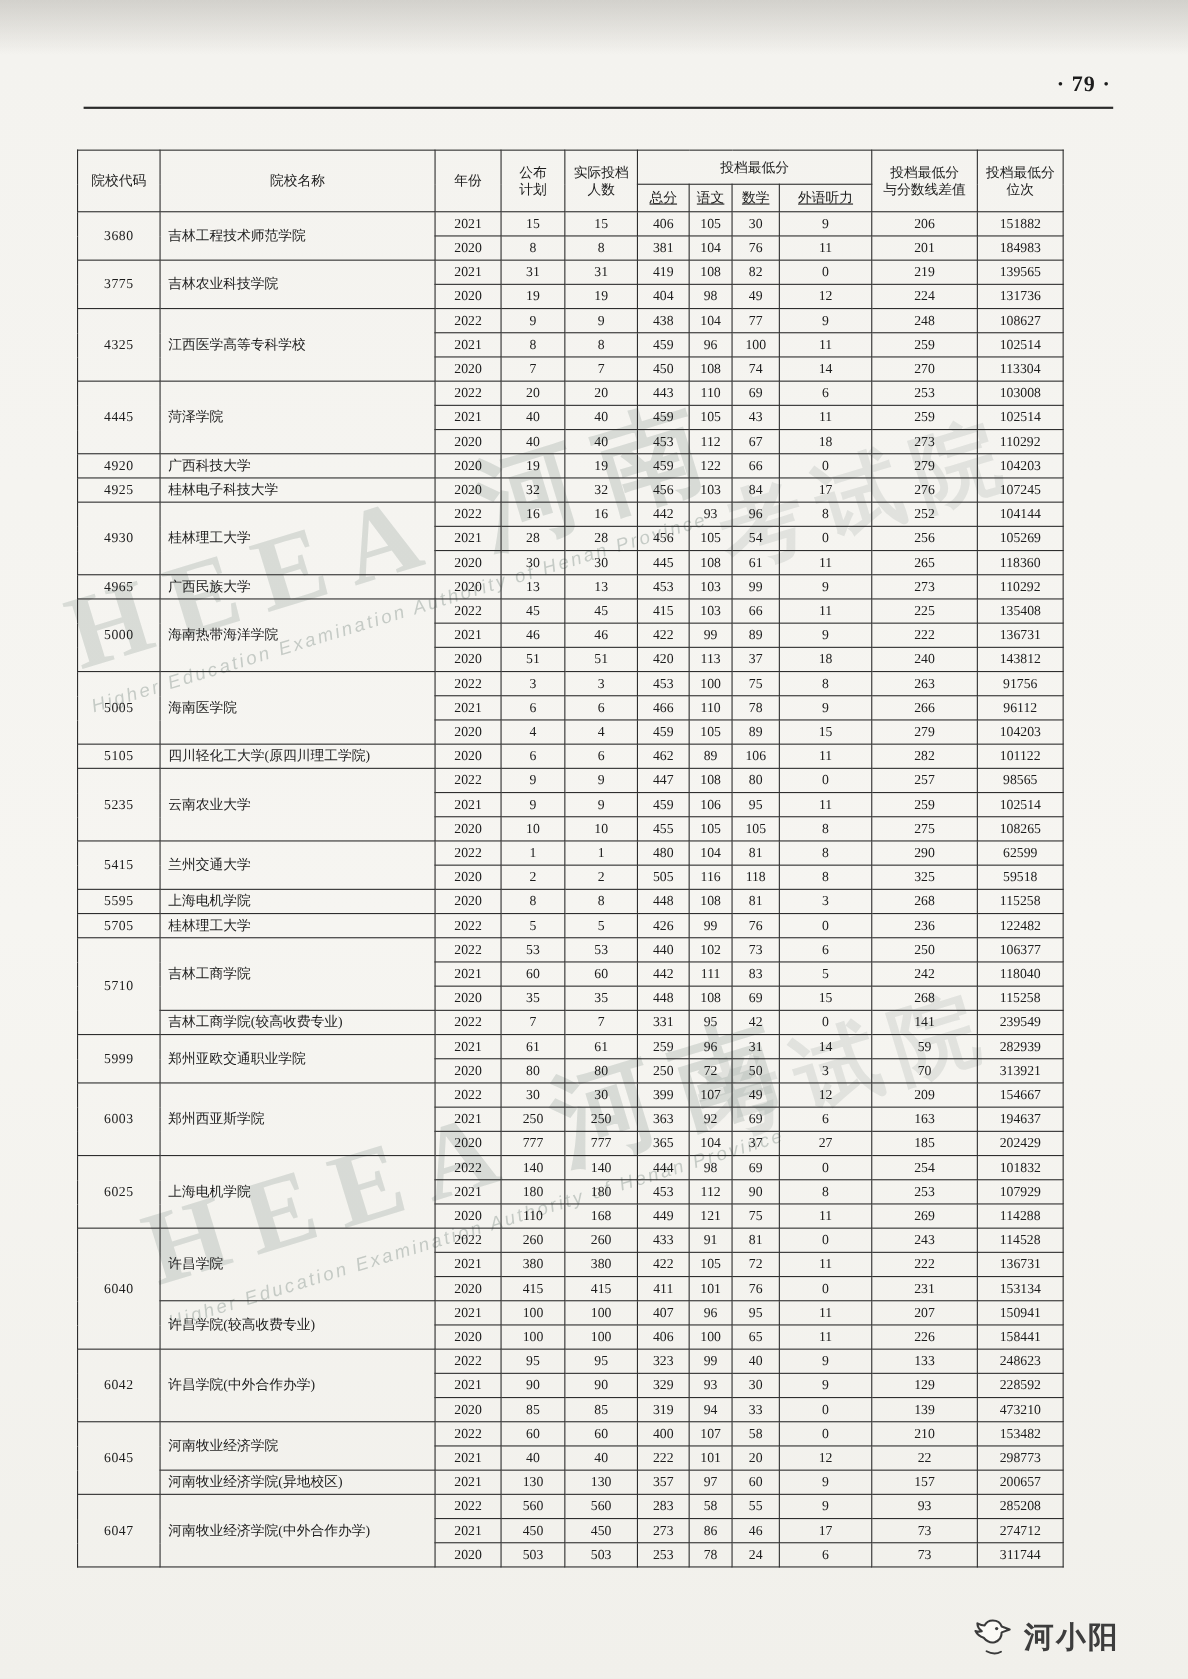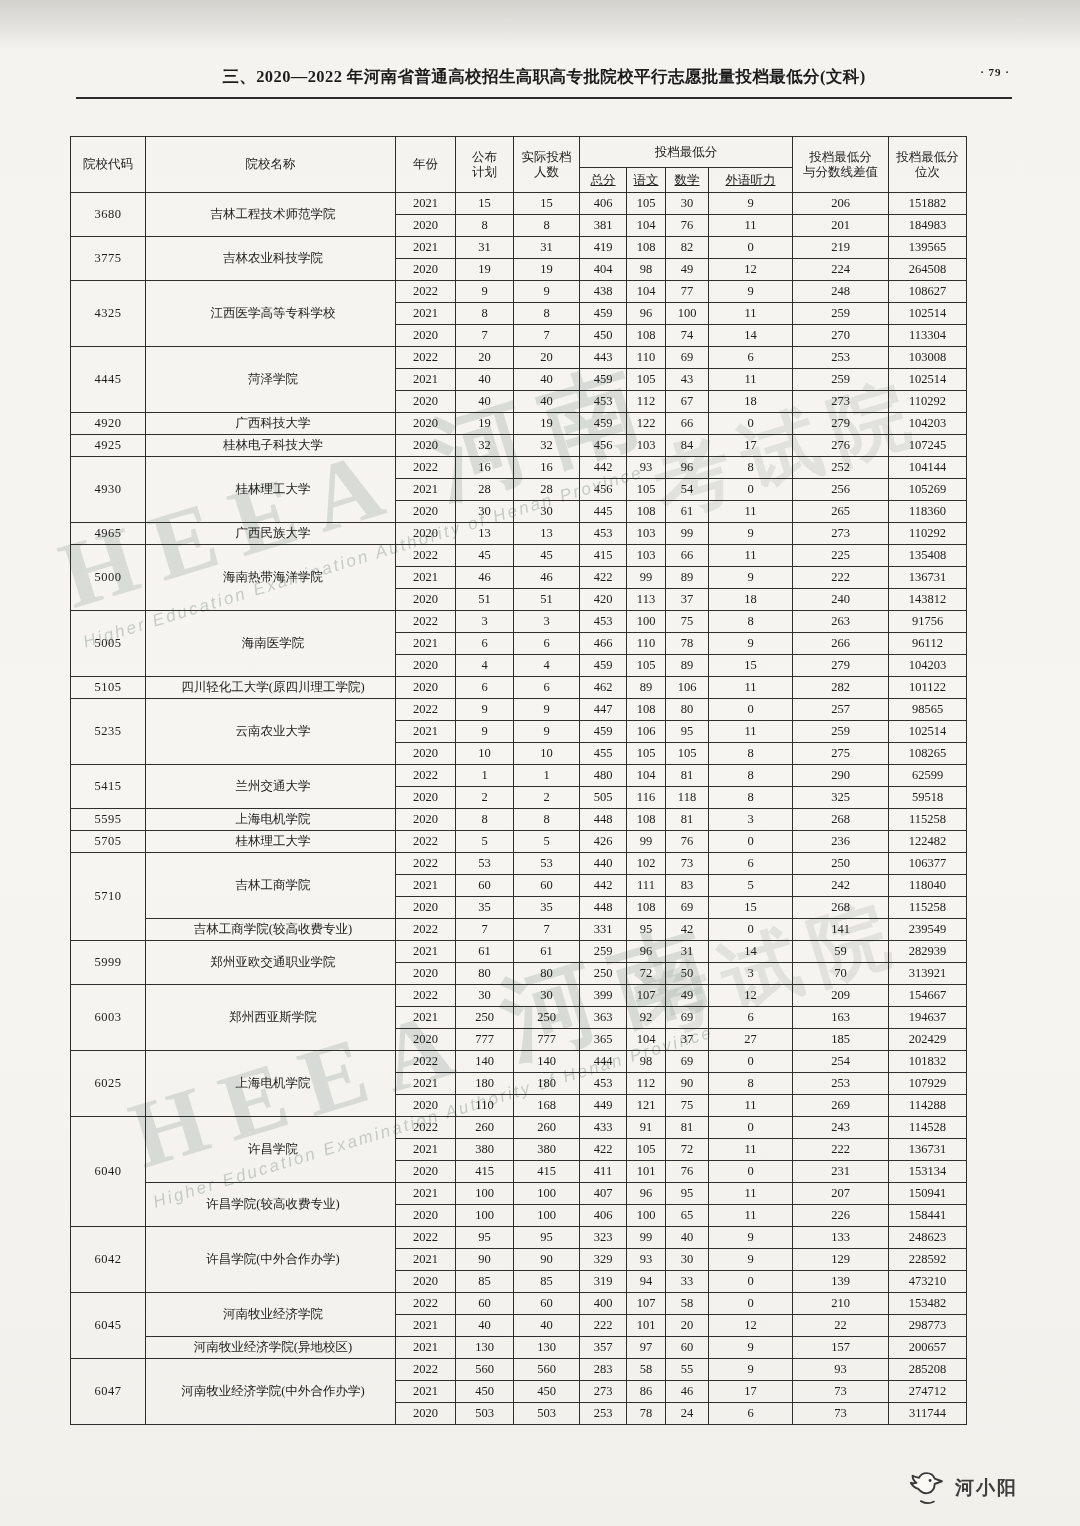--- a/index.html
+++ b/index.html
@@ -18,21 +18,21 @@
     position: absolute; top: 0; left: 0; right: 0; height: 50px;
     background: linear-gradient(180deg, rgba(110,110,105,0.16), rgba(110,110,105,0));
     pointer-events: none;
   }
   
   .page-header { position: absolute; top: 66px; left: 76px; right: 68px; height: 26px; z-index: 3; }
   .title {
     position: absolute; left: 0; right: 0; text-align: center;
     font-size: 16.5px; font-weight: bold; letter-spacing: 0.4px;
   }
-  .page-num { position: absolute; right: 2px; top: 0; font-size: 11px; font-weight: bold; letter-spacing: 1px; }
+  .page-num { position: absolute; right: 2px; top: 0; font-size: 20px; font-weight: bold; letter-spacing: 1px; }
   .header-rule { position: absolute; top: 97px; left: 76px; right: 68px; height: 2px; background: #2b2b2b; z-index: 3; }
 
   
   .wm {
     position: absolute; z-index: 1; pointer-events: none;
     transform: rotate(-17deg); text-align: left;
   }
   .wm-zh {
     font-size: 95px; font-weight: bold; line-height: 1; letter-spacing: 20px;
     color: rgba(150, 162, 155, 0.30);
@@ -60,31 +60,31 @@
     padding: 0 2px;
     font-weight: normal;
     white-space: pre-line;
     line-height: 1.15;
     font-size: 12.5px;
     overflow: hidden;
   }
   .scores thead tr.h1 th { height: 30px; }
   .scores thead tr.h2 th { height: 24px; text-decoration: underline; }
   .scores tbody td { height: 21px; }
-  .scores td.name-cell { text-align: center; padding-left: 7px; white-space: nowrap; }
+  .scores td.name-cell { text-align: left; padding-left: 7px; white-space: nowrap; }
   .scores td.code-cell { letter-spacing: 0.5px; }
 
   
   .footer {
     position: absolute; right: 62px; bottom: 20px;
     display: flex; align-items: center; gap: 7px; z-index: 3;
   }
   .footer .bird { width: 42px; height: 36px; display: inline-block; }
   .footer .logo-text {
-    font-size: 19px; font-weight: bold; color: #3d3d3d; letter-spacing: 2px;
+    font-size: 27px; font-weight: bold; color: #3d3d3d; letter-spacing: 2px;
     font-family: "Liberation Sans", sans-serif;
   }
 </style>
 </head>
 <body>
 
 <div class="page">
   <div class="scan-edge-top"></div>
 
   <div class="wm wm1">
@@ -96,21 +96,20 @@
     <div class="wm-en">Higher Education Examination Authority of Henan Province</div>
   </div>
   <div class="wm wm3">
     <div class="wm-zh small">考试院</div>
   </div>
   <div class="wm wm4">
     <div class="wm-zh small">考试院</div>
   </div>
 
   <header class="page-header">
-    <div class="title">三、2020—2022 年河南省普通高校招生高职高专批院校平行志愿批量投档最低分(文科)</div>
     <div class="page-num">· 79 ·</div>
   </header>
   <div class="header-rule"></div>
 
   <table class="scores">
     <colgroup>
       <col style="width:75px">
         <col style="width:250px">
         <col style="width:60px">
       <col style="width:58px">
@@ -184,21 +183,21 @@
         </tr>
         <tr>
           <td>2020</td>
           <td>19</td>
           <td>19</td>
           <td>404</td>
           <td>98</td>
           <td>49</td>
           <td>12</td>
           <td>224</td>
-          <td>264508</td>
+          <td>131736</td>
         </tr>
         <tr>
           <td rowspan="3" class="code-cell">4325</td>
           <td rowspan="3" class="name-cell">江西医学高等专科学校</td>
           <td>2022</td>
           <td>9</td>
           <td>9</td>
           <td>438</td>
           <td>104</td>
           <td>77</td>

